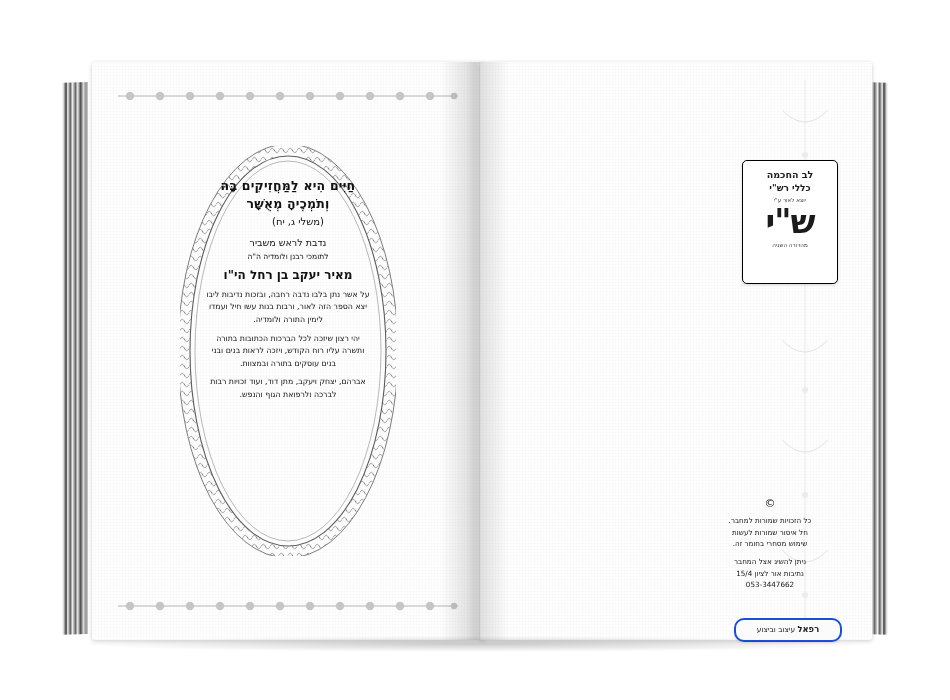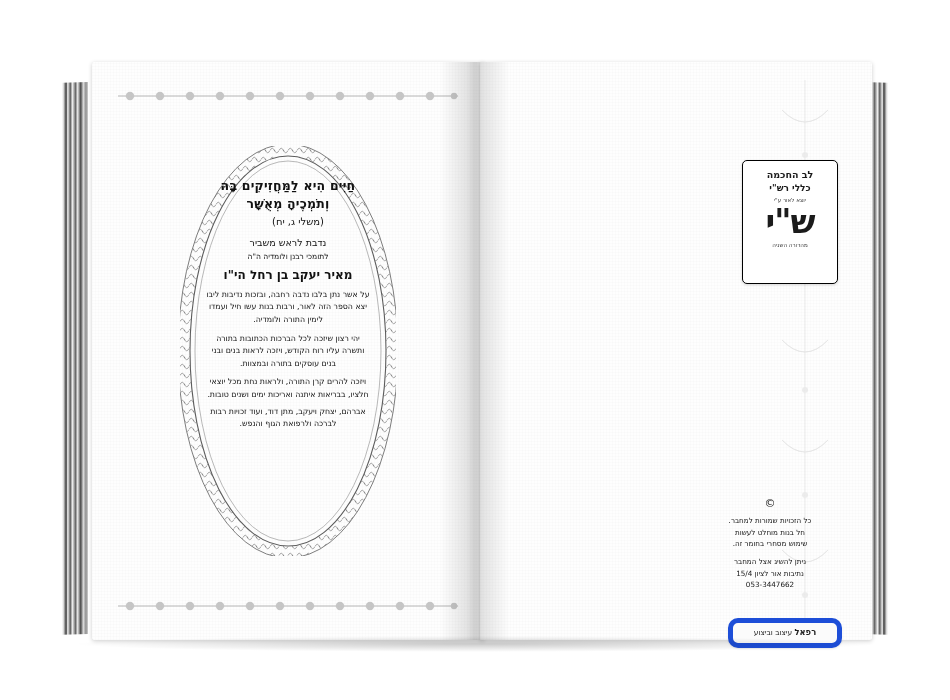--- a/index.html
+++ b/index.html
@@ -222,21 +222,21 @@
     color: #222;
   }
   .copy-gap { height: 6px; }
 
   .publisher-badge {
     position: absolute;
     right: 30px;
     top: 556px;
     width: 104px;
     height: 20px;
-    border: 5px solid #1d4ed8;
+    border: 2px solid #1d4ed8;
     border-radius: 10px;
     background: #fbfbfb;
     direction: rtl;
     text-align: center;
     line-height: 19px;
     font-size: 7.4px;
     color: #1c1c1c;
     box-shadow: 0 1px 2px rgba(0,0,0,0.10);
   }
   .publisher-badge b { font-size: 8.4px; }
@@ -314,21 +314,20 @@
       </svg>
 
       <div class="oval-text">
         <div class="l-verse">חַיִּים הִיא לַמַּחֲזִיקִים בָּהּ וְתֹמְכֶיהָ מְאֻשָּׁר</div>
         <div class="l-verse-src">(משלי ג, יח)</div>
         <div class="l-dedication-title">נדבת לראש משביר</div>
         <div class="l-dedication-sub">לתומכי רבנן ולומדיה ה"ה</div>
         <div class="l-name">מאיר יעקב בן רחל הי"ו</div>
         <div class="l-body">על אשר נתן בלבו נדבה רחבה, ובזכות נדיבות ליבו יצא הספר הזה לאור, ורבות בנות עשו חיל ועמדו לימין התורה ולומדיה.</div>
         <div class="l-body">יהי רצון שיזכה לכל הברכות הכתובות בתורה ותשרה עליו רוח הקודש, ויזכה לראות בנים ובני בנים עוסקים בתורה ובמצוות.</div>
-        <div class="l-body tight">ויזכה להרים קרן התורה, ולראות נחת מכל יוצאי חלציו, בבריאות איתנה ואריכות ימים ושנים טובות.</div>
         <div class="l-body tight">אברהם, יצחק ויעקב, מתן דוד, ועוד זכויות רבות לברכה ולרפואת הגוף והנפש.</div>
       </div>
     </div>
 
     <div class="page page-right">
       <div class="paper-noise"></div>
 
       <svg class="right-ornament" viewBox="0 0 86 542" preserveAspectRatio="none">
         <g stroke="#cfcfcf" stroke-width="0.8" fill="none">
           <path d="M43,0 V542"></path>
@@ -351,21 +350,21 @@
         <div class="logo-line1">לב החכמה</div>
         <div class="logo-line2">כללי רש"י</div>
         <div class="logo-line3">יוצא לאור ע"י</div>
         <div class="logo-big">ש"י</div>
         <div class="logo-line4">מהדורה השניה</div>
       </div>
 
       <div class="copyright-block">
         <div class="copy-mark">©</div>
         <div>כל הזכויות שמורות למחבר.</div>
-        <div>חל בנות מוחלט לעשות</div>
+        <div>חל איסור שמורות לעשות</div>
         <div>שימוש מסחרי בחומר זה.</div>
         <div class="copy-gap"></div>
         <div>ניתן להשיג אצל המחבר</div>
         <div>נתיבות אור לציון 15/4</div>
         <div>053-3447662</div>
       </div>
 
       <div class="publisher-badge">
         <b>רפאל</b>
         <span>עיצוב וביצוע</span>

